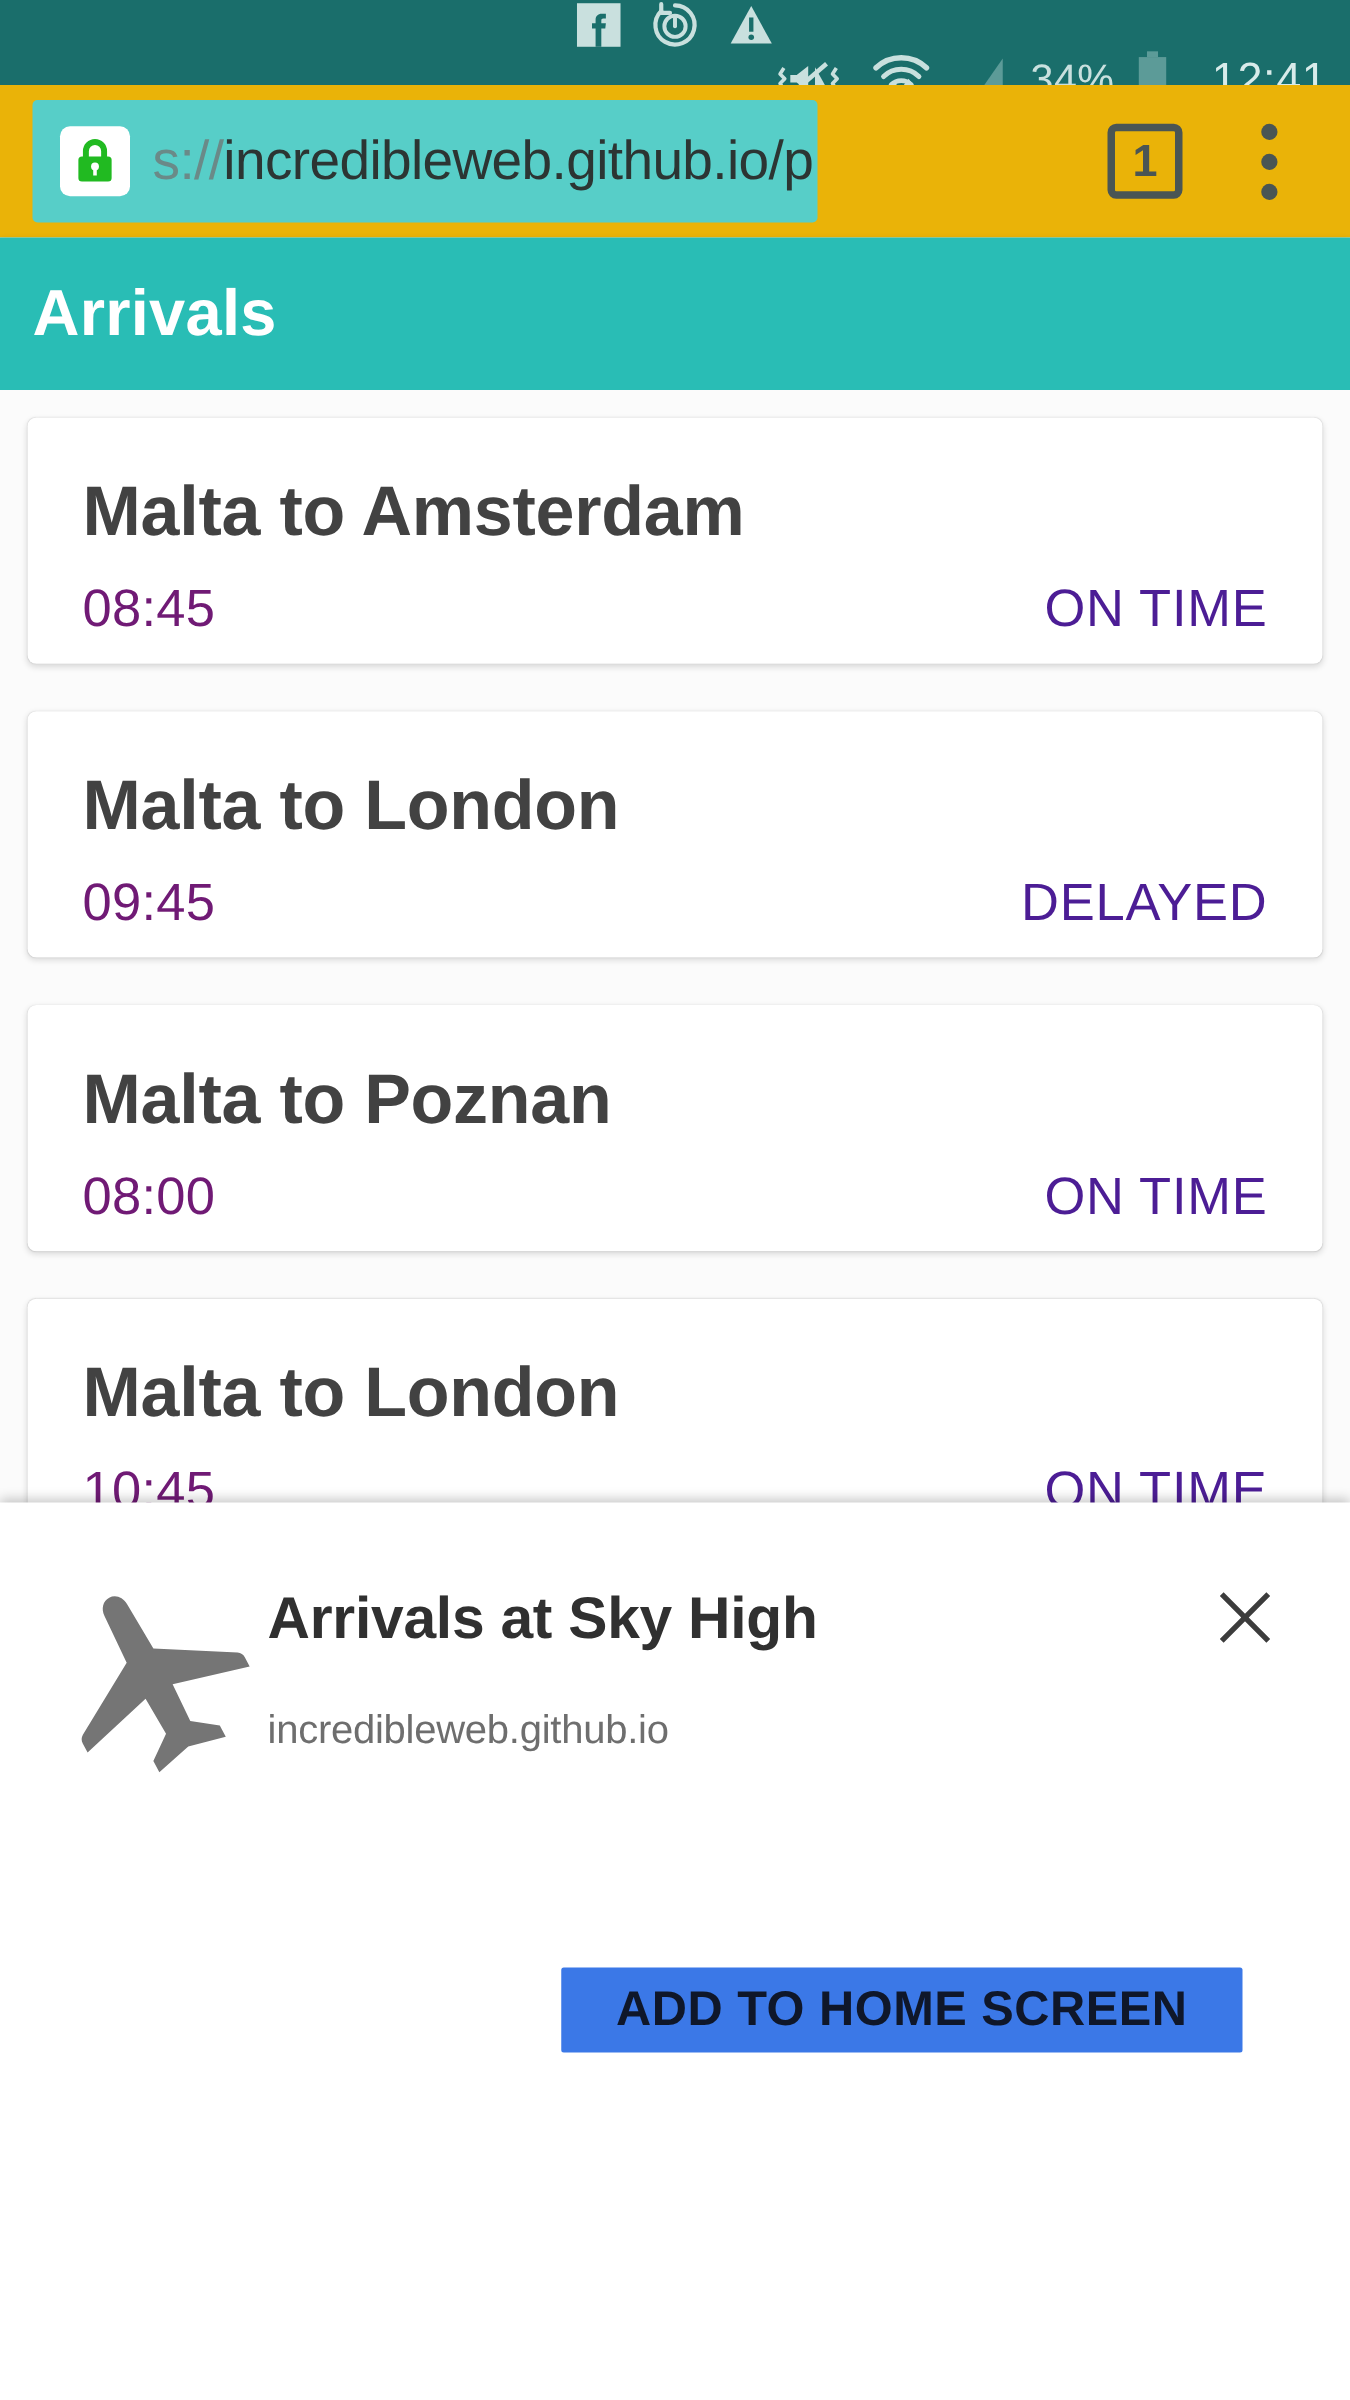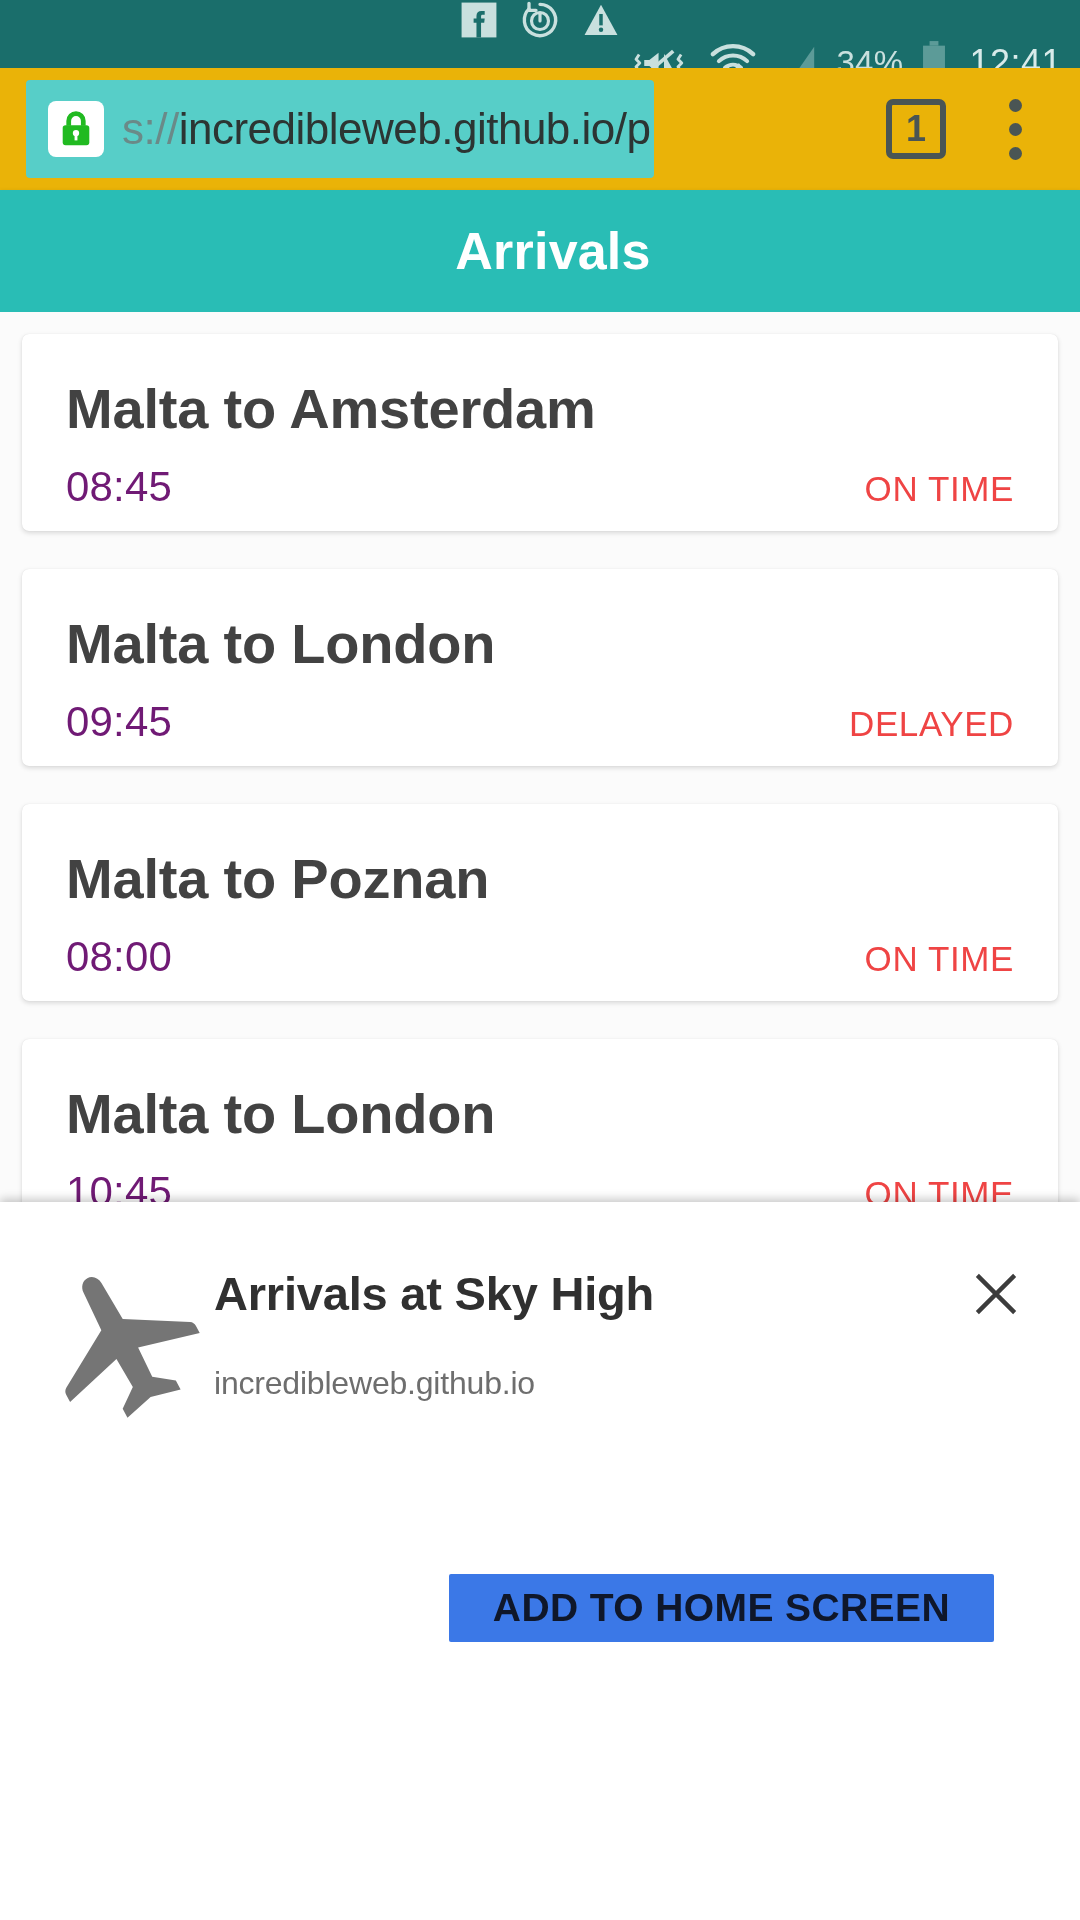--- a/index.html
+++ b/index.html
@@ -20,21 +20,21 @@
     flex-direction:column;
   }
   .sb-left { display:flex; align-items:center; gap:22px; }
   .sb-right { margin-left:auto; display:flex; align-items:center; gap:16px; }
   .sb-icon { display:flex; align-items:center; justify-content:center; }
   .sb-text {
     color:#c9e0de; font-size:33px; letter-spacing:0.3px;
     font-family:"Liberation Sans", sans-serif;
   }
   .sb-clock {
-    color:#d8ebea; font-size:36px; letter-spacing:0.5px; margin-left:4px;
+    color:#d8ebea; font-size:36px; letter-spacing:0.5px; margin-left:16px;
   }
 
   
   .browser-bar {
     position:absolute; top:68px; left:0;
     width:1080px; height:122px;
     background:#eab308;
     display:flex; align-items:center;
     padding:4px 26px;
   }
@@ -72,21 +72,20 @@
   .menu-dots i { width:13px; height:13px; border-radius:50%; background:#4a5554; display:block; }
 
   
   .app-header {
     position:absolute; top:190px; left:0;
     width:1080px; height:122px;
     background:#29bdb5;
     display:flex; align-items:center;
     padding-left:26px;
     box-shadow:0 2px 5px rgba(0,0,0,0.18);
-    justify-content:center;
   }
   .app-title {
     color:#ffffff; font-size:52px; font-weight:bold; letter-spacing:0.2px;
   }
 
   
   .flight-list {
     position:absolute; top:312px; left:0;
     width:1080px; height:912px;
     background:#fbfbfb;
@@ -104,21 +103,21 @@
   .flight-route {
     font-size:56px; font-weight:bold; color:#424242;
     letter-spacing:-0.2px;
   }
   .flight-row {
     display:flex; align-items:baseline; justify-content:space-between;
     margin-top:22px;
   }
   .flight-time { font-size:42px; color:#701a75; letter-spacing:0.2px; }
   .flight-status {
-    font-size:35px; color:#ef4444; letter-spacing:0.6px;
+    font-size:42px; color:#4c1d95; letter-spacing:0.6px;
   }
 
   
   .install-banner {
     position:absolute; bottom:0; left:0;
     width:1080px; height:718px;
     background:#ffffff;
     box-shadow:0 -3px 9px rgba(0,0,0,0.22);
     padding:46px 44px 0 44px;
   }

